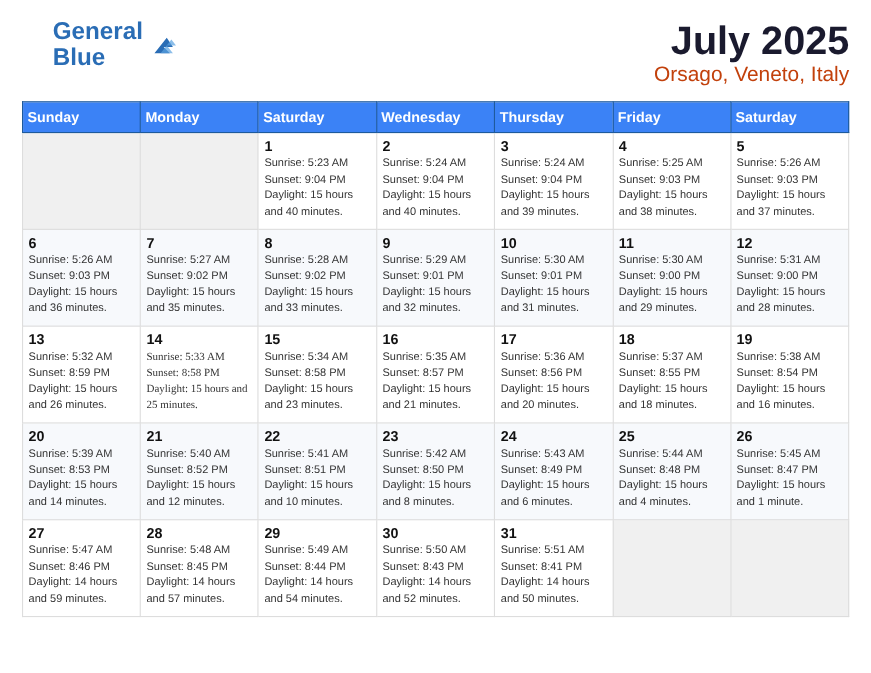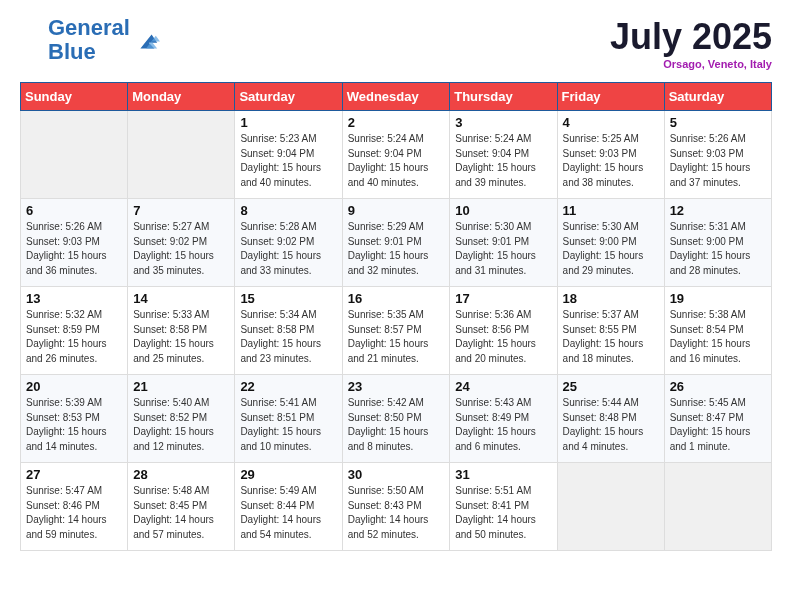--- a/index.html
+++ b/index.html
@@ -40,31 +40,30 @@
     }
     .title-block {
       text-align: right;
     }
     .month-title {
       font-size: 36px;
       font-weight: bold;
       color: #1a1a2e;
     }
     .location {
-      font-size: 11px;
-      color: #a21caf;
-      font-weight: bold;
+      font-size: 19px;
+      color: #c2410c;
     }
     .calendar {
       width: 100%;
       border-collapse: collapse;
       border: 1px solid #ccc;
     }
     .calendar th {
-      background: #ef4444;
+      background: #3b82f6;
       color: #fff;
       font-size: 13px;
       font-weight: bold;
       padding: 6px 4px;
       text-align: left;
       border: 1px solid #1e5a9c;
     }
     .calendar td {
       width: 108px;
       vertical-align: top;
@@ -212,21 +211,21 @@
         </tr>
         <tr>
           <td>
             <span class="day-num">13</span>
             <div class="cell-text" style="white-space: pre-line;">Sunrise: 5:32 AM
 Sunset: 8:59 PM
 Daylight: 15 hours and 26 minutes.</div>
           </td>
           <td>
             <span class="day-num">14</span>
-            <div class="cell-text" style="white-space: pre-line;">Sunrise: 5:33 AM
+            <div class="cell-text" style="white-space: pre-line; font-family: Liberation Serif, serif;">Sunrise: 5:33 AM
 Sunset: 8:58 PM
 Daylight: 15 hours and 25 minutes.</div>
           </td>
           <td>
             <span class="day-num">15</span>
             <div class="cell-text" style="white-space: pre-line;">Sunrise: 5:34 AM
 Sunset: 8:58 PM
 Daylight: 15 hours and 23 minutes.</div>
           </td>
           <td>

